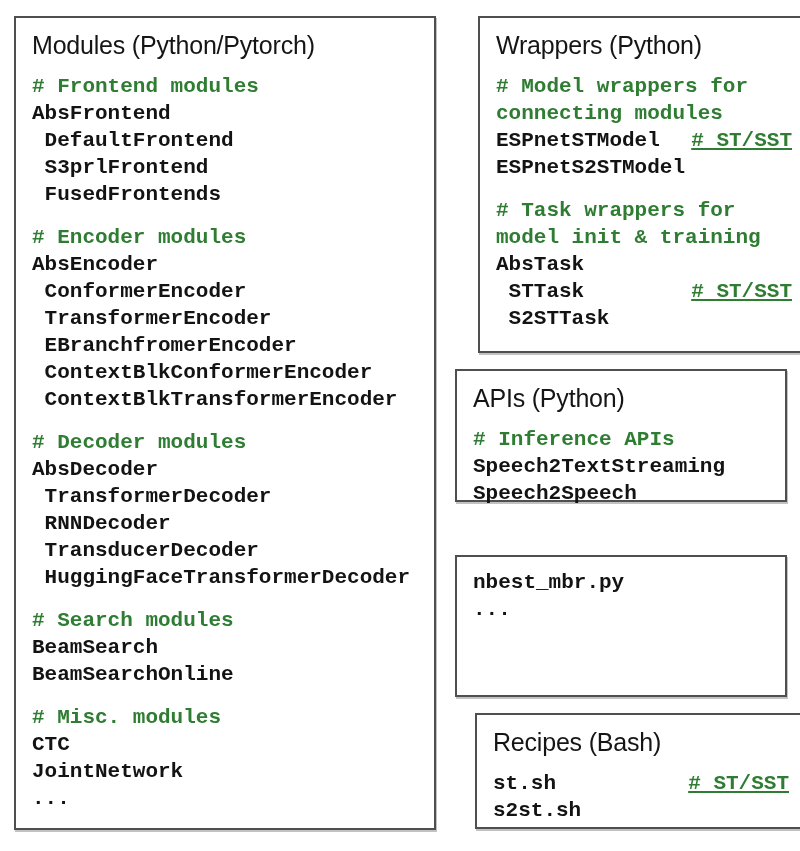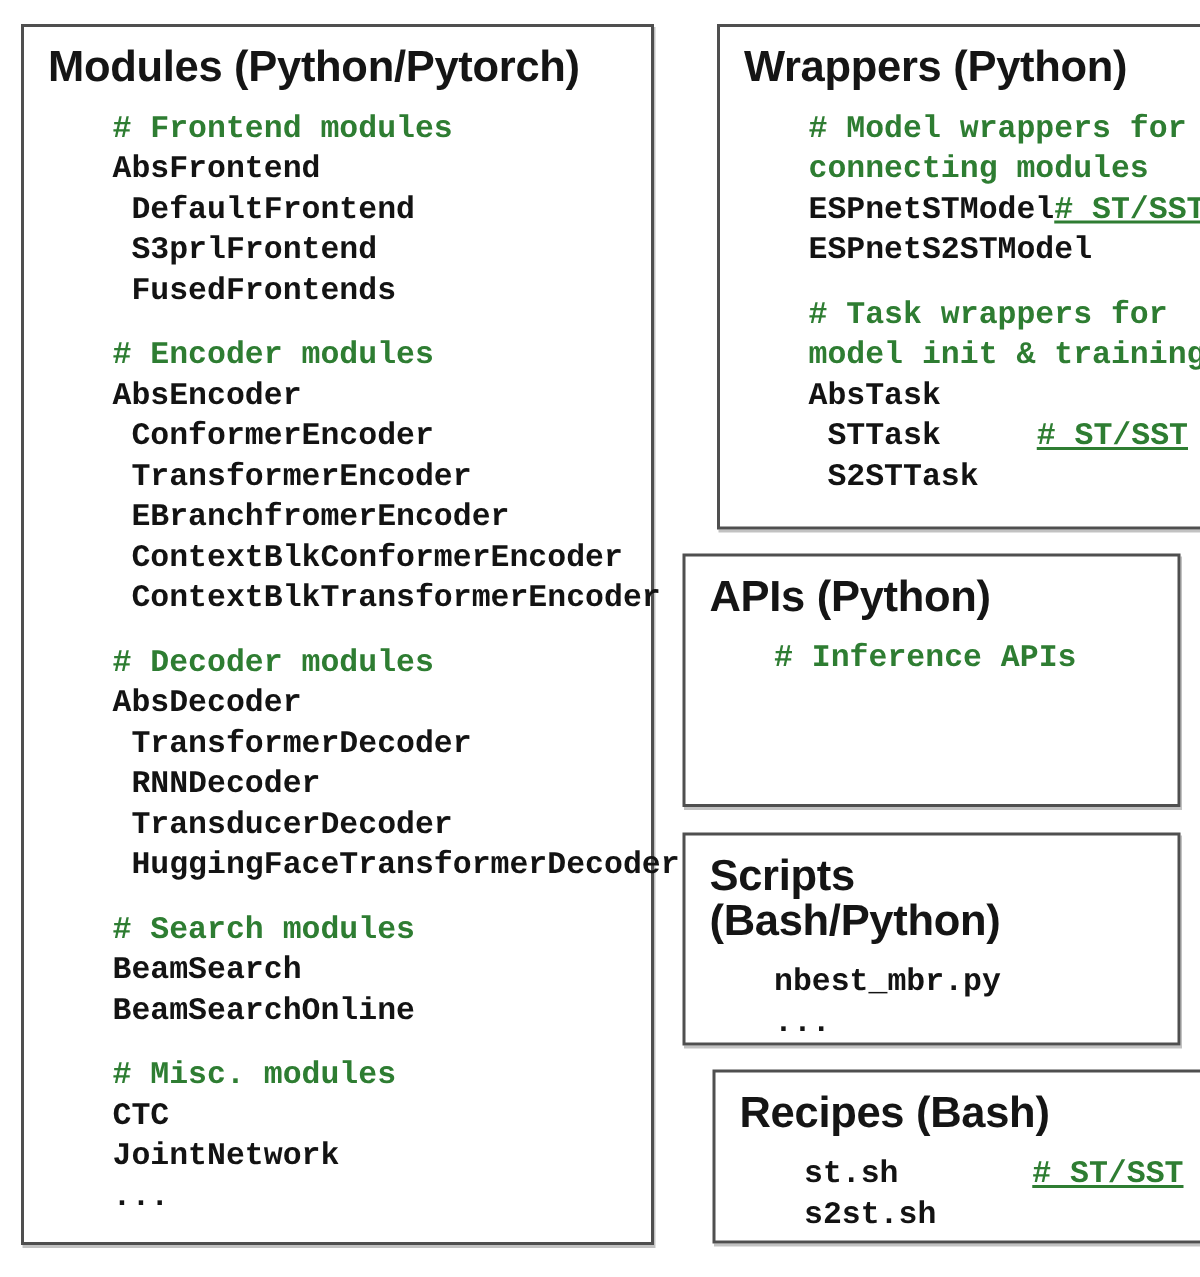--- a/index.html
+++ b/index.html
@@ -22,70 +22,68 @@
 
   .panel {
     position: absolute;
     background: var(--background);
     border: 2px solid var(--panel-border);
     padding: 12px 16px 10px 16px;
     box-shadow: 1px 2px 0 rgba(80,80,80,0.35);
   }
   .panel-title {
     margin: 0 0 13px 0;
-    font-size: 29px;
+    font-size: 25px;
     line-height: 30px;
-    font-weight: bold;
+    font-weight: normal;
     color: var(--title-text);
     letter-spacing: -0.2px;
   }
   .code-lines {
     font-family: "Liberation Mono", "DejaVu Sans Mono", monospace;
     font-weight: bold;
     font-size: 21px;
     color: var(--code-text);
     white-space: pre;
   }
   .line {
     display: flex;
     justify-content: space-between;
     align-items: baseline;
     height: 27px;
     line-height: 27px;
-    margin-left: 43px;
   }
   .line.blank { height: 16px; }
   .line.comment .txt { color: var(--comment-green); }
   .inline-comment { color: var(--comment-green); text-decoration: underline; }
 
   #panel-modules  { left: 14px;  top: 16px;  width: 422px; height: 814px; }
   #panel-wrappers { left: 478px; top: 16px;  width: 332px; height: 337px; }
-  #panel-apis     { left: 455px; top: 369px; width: 332px; height: 169px; }
+  #panel-apis     { left: 455px; top: 369px; width: 332px; height: 133px; }
   #panel-scripts  { left: 455px; top: 555px; width: 332px; height: 142px; }
   #panel-recipes  { left: 475px; top: 713px; width: 332px; height: 116px; }
 </style>
 </head>
 <body>
 
 <div class="panel" id="panel-modules">
   <h2 class="panel-title">Modules (Python/Pytorch)</h2>
   <div class="code-lines"><div class="line comment"><span class="txt"># Frontend modules</span></div><div class="line code"><span class="txt">AbsFrontend</span></div><div class="line code"><span class="txt"> DefaultFrontend</span></div><div class="line code"><span class="txt"> S3prlFrontend</span></div><div class="line code"><span class="txt"> FusedFrontends</span></div><div class="line blank"></div><div class="line comment"><span class="txt"># Encoder modules</span></div><div class="line code"><span class="txt">AbsEncoder</span></div><div class="line code"><span class="txt"> ConformerEncoder</span></div><div class="line code"><span class="txt"> TransformerEncoder</span></div><div class="line code"><span class="txt"> EBranchfromerEncoder</span></div><div class="line code"><span class="txt"> ContextBlkConformerEncoder</span></div><div class="line code"><span class="txt"> ContextBlkTransformerEncoder</span></div><div class="line blank"></div><div class="line comment"><span class="txt"># Decoder modules</span></div><div class="line code"><span class="txt">AbsDecoder</span></div><div class="line code"><span class="txt"> TransformerDecoder</span></div><div class="line code"><span class="txt"> RNNDecoder</span></div><div class="line code"><span class="txt"> TransducerDecoder</span></div><div class="line code"><span class="txt"> HuggingFaceTransformerDecoder</span></div><div class="line blank"></div><div class="line comment"><span class="txt"># Search modules</span></div><div class="line code"><span class="txt">BeamSearch</span></div><div class="line code"><span class="txt">BeamSearchOnline</span></div><div class="line blank"></div><div class="line comment"><span class="txt"># Misc. modules</span></div><div class="line code"><span class="txt">CTC</span></div><div class="line code"><span class="txt">JointNetwork</span></div><div class="line code"><span class="txt">...</span></div></div>
 </div>
 
 <div class="panel" id="panel-wrappers">
   <h2 class="panel-title">Wrappers (Python)</h2>
   <div class="code-lines"><div class="line comment"><span class="txt"># Model wrappers for</span></div><div class="line comment"><span class="txt">connecting modules</span></div><div class="line code"><span class="txt">ESPnetSTModel</span><span class="inline-comment"># ST/SST</span></div><div class="line code"><span class="txt">ESPnetS2STModel</span></div><div class="line blank"></div><div class="line comment"><span class="txt"># Task wrappers for</span></div><div class="line comment"><span class="txt">model init &amp; training</span></div><div class="line code"><span class="txt">AbsTask</span></div><div class="line code"><span class="txt"> STTask</span><span class="inline-comment"># ST/SST</span></div><div class="line code"><span class="txt"> S2STTask</span></div></div>
 </div>
 
 <div class="panel" id="panel-apis">
   <h2 class="panel-title">APIs (Python)</h2>
-  <div class="code-lines"><div class="line comment"><span class="txt"># Inference APIs</span></div></div>
+  <div class="code-lines"><div class="line comment"><span class="txt"># Inference APIs</span></div><div class="line code"><span class="txt">Speech2TextStreaming</span></div><div class="line code"><span class="txt">Speech2Speech</span></div></div>
 </div>
 
 <div class="panel" id="panel-scripts">
-  <h2 class="panel-title">Scripts (Bash/Python)</h2>
   <div class="code-lines"><div class="line code"><span class="txt">nbest_mbr.py</span></div><div class="line code"><span class="txt">...</span></div></div>
 </div>
 
 <div class="panel" id="panel-recipes">
   <h2 class="panel-title">Recipes (Bash)</h2>
   <div class="code-lines"><div class="line code"><span class="txt">st.sh</span><span class="inline-comment"># ST/SST</span></div><div class="line code"><span class="txt">s2st.sh</span></div></div>
 </div>
 
 </body></html>

